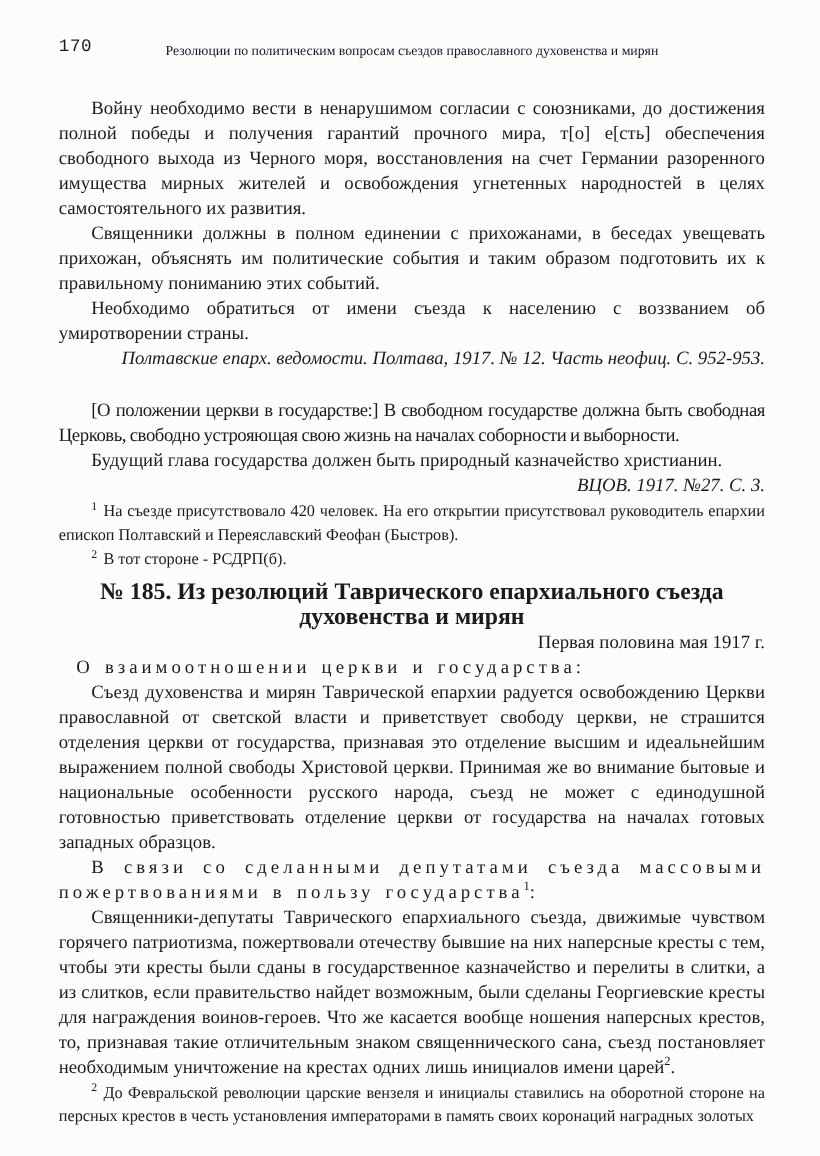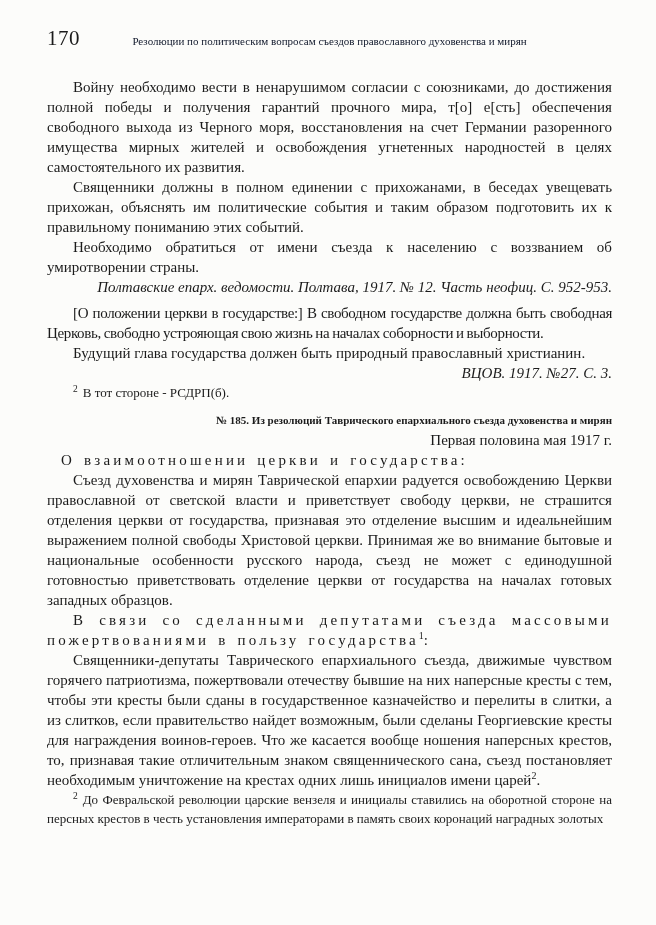--- a/index.html
+++ b/index.html
@@ -17,31 +17,32 @@
     overflow:hidden;
   }
   .running-header {
     position:relative;
     text-align:center;
     line-height:20px;
     margin-bottom:26px;
   }
   .page-num {
     position:absolute; left:0; top:-2px;
-    font-size:21px;
+    font-size:14px;
     letter-spacing:0.5px;
+    font-family:Liberation Mono, monospace;
   }
   .running-head { font-size:11px; color:#0f172a; }
   p { margin:0; }
   .body-par { text-align:justify; text-indent:26px; }
   .tight { letter-spacing:-0.35px; word-spacing:-0.5px; }
   .source-line { text-align:right; font-style:italic; }
-  .sec-vcov { margin-top:6px; }
+  .sec-vcov { margin-top:22px; }
   .sec-185 { margin-top:8px; }
-  .doc-heading { text-align:right; font-weight:bold; font-size:11px; }
+  .doc-heading { text-align:center; font-weight:bold; font-size:19px; }
   .doc-date { text-align:right; font-weight:normal; }
   .sub1 { text-indent:14px; letter-spacing:3.2px; word-spacing:2px; white-space:nowrap; }
   .sub2 { text-indent:26px; letter-spacing:3.2px; word-spacing:2px; text-align:justify; }
   .fn-ref { font-size:10px; line-height:0; vertical-align:super; letter-spacing:0; }
   .footnotes { margin-top:0; }
   .footnote {
     text-align:justify; text-indent:26px;
     font-size:13px; line-height:19px;
   }
   .footnote sup { font-size:9.5px; line-height:0; vertical-align:super; margin-right:5px; }
@@ -60,23 +61,24 @@
 
     <section class="sec-poltava">
       <p class="body-par">Войну необходимо вести в ненарушимом согласии с союзниками, до достижения полной победы и получения гарантий прочного мира, т[о] е[сть] обеспечения свободного выхода из Черного моря, восстановления на счет Германии разоренного имущества мирных жителей и освобождения угнетенных народностей в целях самостоятельного их развития.</p>
       <p class="body-par">Священники должны в полном единении с прихожанами, в беседах увещевать прихожан, объяснять им политические события и таким образом подготовить их к правильному пониманию этих событий.</p>
       <p class="body-par">Необходимо обратиться от имени съезда к населению с воззванием об умиротворении страны.</p>
       <p class="source-line">Полтавские епарх. ведомости. Полтава, 1917. № 12. Часть неофиц. С. 952-953.</p>
     </section>
 
     <section class="sec-vcov">
       <p class="body-par tight">[О положении церкви в государстве:] В свободном государстве должна быть свободная Церковь, свободно устрояющая свою жизнь на началах соборности и выборности.</p>
-      <p class="body-par">Будущий глава государства должен быть природный православный христианин.</p>
+      <p class="body-par">Будущий глава государства должен быть природный казначейство христианин.</p>
       <p class="source-line">ВЦОВ. 1917. №27. С. 3.</p>
       <div class="footnotes">
+        <p class="footnote"><sup>1</sup><span>На съезде присутствовало 420 человек. На его открытии присутствовал руководитель епархии епископ Полтавский и Переяславский Феофан (Быстров).</span></p>
         <p class="footnote"><sup>2</sup><span>В тот стороне - РСДРП(б).</span></p>
       </div>
     </section>
 
     <section class="sec-185">
       <p class="doc-heading">№ 185. Из резолюций Таврического епархиального съезда духовенства и мирян</p>
       <p class="doc-date">Первая половина мая 1917 г.</p>
       <p class="sub1">О взаимоотношении церкви и государства:</p>
       <p class="body-par">Съезд духовенства и мирян Таврической епархии радуется освобождению Церкви православной от светской власти и приветствует свободу церкви, не страшится отделения церкви от государства, признавая это отделение высшим и идеальнейшим выражением полной свободы Христовой церкви. Принимая же во внимание бытовые и национальные особенности русского народа, съезд не может с единодушной готовностью приветствовать отделение церкви от государства на началах готовых западных образцов.</p>
       <p class="sub2"><span>В связи со сделанными депутатами съезда массовыми пожертвованиями в пользу государства</span><sup class="fn-ref">1</sup><span>:</span></p>

